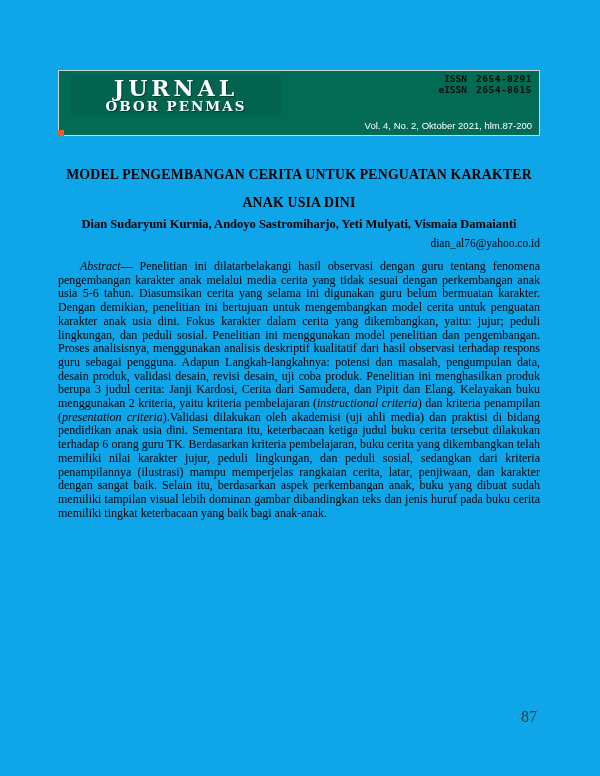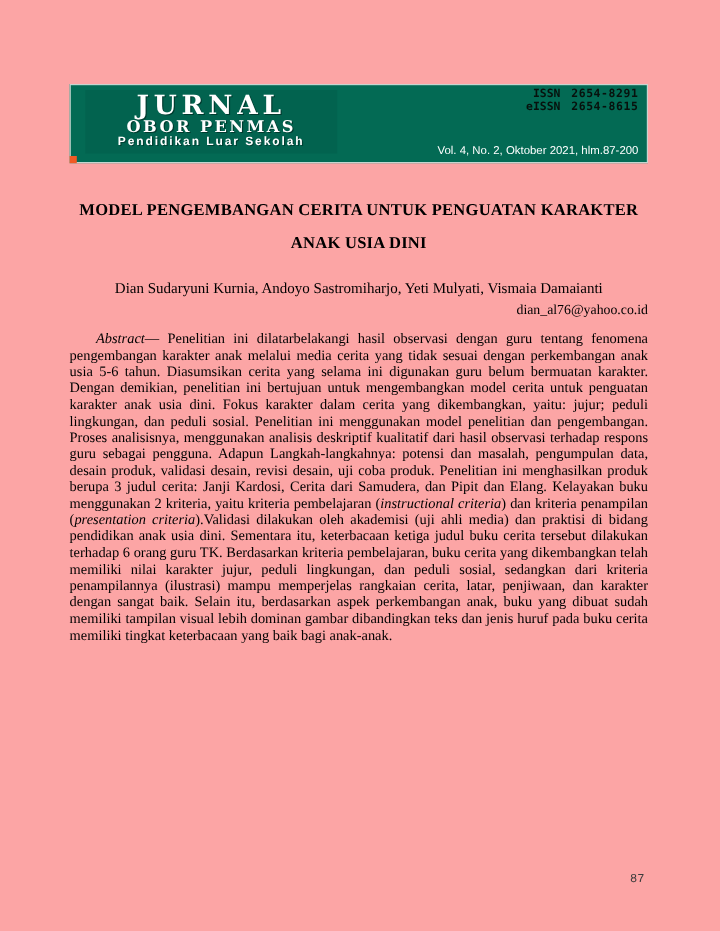--- a/index.html
+++ b/index.html
@@ -5,21 +5,21 @@
   * { margin:0; padding:0; box-sizing:border-box; }
   html,body { width:600px; height:776px; }
   body {
     background:#ffffff;
     font-family:"Liberation Serif", serif;
     color:#000;
   }
   .page {
     position:relative;
     width:600px; height:776px;
-    background:#fca5a5;
+    background:#0ea5e9;
     overflow:hidden;
   }
   
   .banner {
     position:absolute; left:58px; top:70px;
     width:482px; height:66px;
     background:#036a54;
     border:1px solid #c6d5cf;
   }
   .logo {
@@ -79,23 +79,23 @@
   }
   .article-title {
     margin-top:24px;
     text-align:center;
     font-weight:bold;
     font-size:13.8px;
     line-height:28px;
     letter-spacing:0.2px;
   }
   .authors {
-    margin-top:16px;
+    margin-top:0;
     text-align:center;
-    font-weight:normal;
+    font-weight:bold;
     font-size:12.5px;
     line-height:15px;
   }
   .affiliation {
     margin-top:6px;
     text-align:center;
     font-size:11.5px;
     line-height:13px;
   }
   .email {
@@ -113,36 +113,35 @@
   }
   .it { font-style:italic; }
   .keywords {
     margin-top:13px;
     font-size:12px;
     line-height:14px;
   }
   .kw-label { font-weight:bold; font-style:italic; }
   .kw-text { font-style:italic; }
   .page-number {
-    position:absolute; right:63px; top:728px;
-    font-family:Liberation Mono, monospace;
-    font-size:10px;
+    position:absolute; right:63px; top:708px;
+    font-family:Liberation Serif, serif;
+    font-size:16px;
     color:#3c3c3c;
   }
 </style>
 </head>
 <body>
 
 <div class="page">
 
   <div class="banner">
     <div class="logo">
       <div class="logo-jurnal">JURNAL</div>
       <div class="logo-obor">OBOR PENMAS</div>
-      <div class="logo-sub">Pendidikan Luar Sekolah</div>
     </div>
     <div class="issn-block">
       <div class="issn-row">
         <span class="issn-label">ISSN</span>
         <span class="issn-value">2654-8291</span>
       </div>
       <div class="issn-row">
         <span class="issn-label">eISSN</span>
         <span class="issn-value">2654-8615</span>
       </div>

